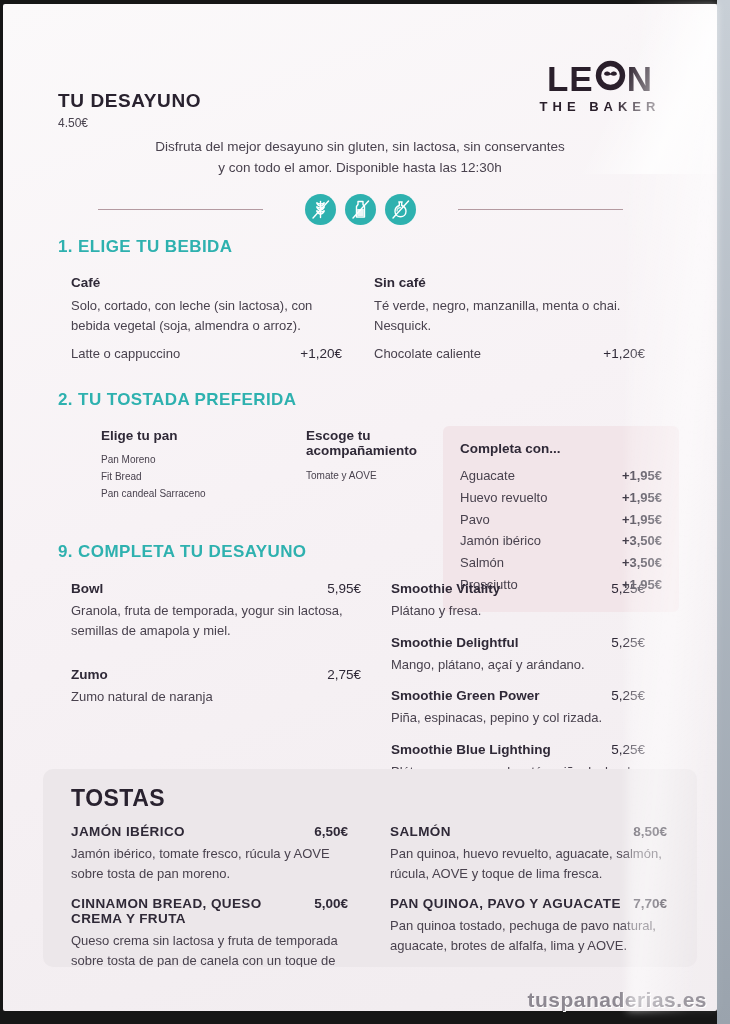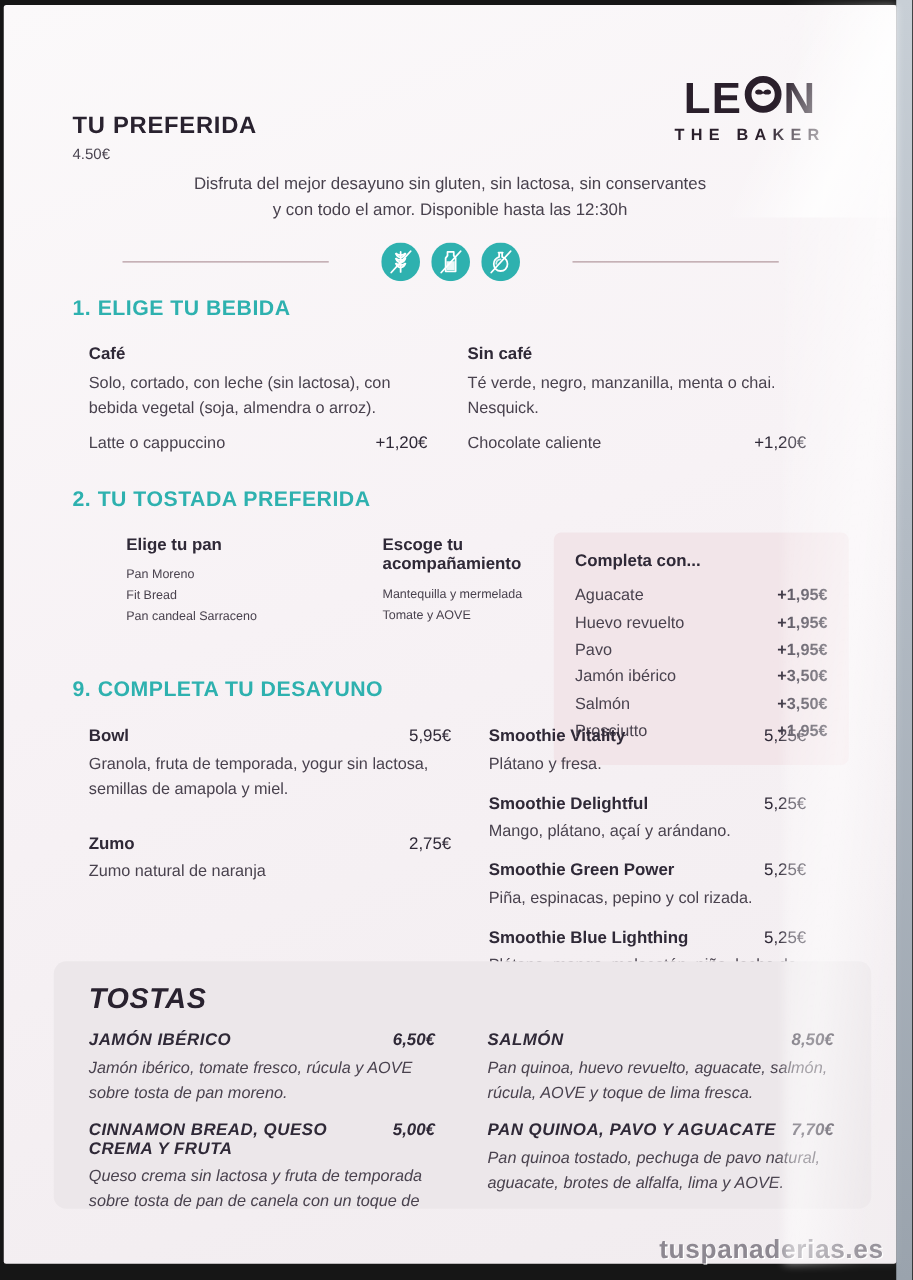--- a/index.html
+++ b/index.html
@@ -90,21 +90,21 @@
   .section-completa{position:absolute;top:538px;left:55px;right:72px;}
   .completa-cols{display:grid;grid-template-columns:290px 1fr;column-gap:30px;margin:19px 0 0 13px;}
   .menu-item{margin-bottom:14px;}
   .menu-item .desc{margin-top:5px;}
   .left-col .menu-item{margin-bottom:27px;}
 
   
   .tostas-box{
     position:absolute;left:40px;right:20px;top:765px;height:198px;
     background:#ece7ea;border-radius:10px;
-    padding:16px 30px 0 28px;box-sizing:border-box;overflow:hidden;font-style:italic;
+    padding:16px 30px 0 28px;box-sizing:border-box;overflow:hidden;
   }
   .tostas-heading{margin:0;font-size:23px;font-weight:bold;letter-spacing:.5px;color:#29222f;}
   .tostas-cols{display:grid;grid-template-columns:1fr 1fr;column-gap:42px;margin-top:12px;}
   .tostas-box .item-title{letter-spacing:.4px;font-size:13.5px;}
   .tostas-box .price-row .item-title{max-width:235px;}
   .tostas-box .menu-item{margin-bottom:13px;}
   .tostas-box .price{font-weight:bold;}
 
   .watermark{
     position:absolute;right:10px;bottom:-1px;
@@ -112,21 +112,21 @@
     text-shadow:1px 1px 0 #ffffff;letter-spacing:.5px;
   }
 </style>
 </head>
 <body>
 
 <div class="edge-right"></div>
 
 <div class="paper">
 
-  <h1 class="page-title">TU PREFERIDA</h1>
+  <h1 class="page-title">TU DESAYUNO</h1>
   <div class="base-price">4.50€</div>
 
   <div class="logo">
     <div class="logo-line1">
       <span>LE</span>
       <span class="logo-o">
         <svg width="31" height="31" viewBox="0 0 40 40">
           <circle cx="20" cy="20" r="15.5" fill="none" stroke="#2a1f2b" stroke-width="7"></circle>
           <path d="M20 17.5 C17.5 13.5 11.5 14.5 11.8 18 C12 20.5 16.5 21 20 19 C23.5 21 28 20.5 28.2 18 C28.5 14.5 22.5 13.5 20 17.5 Z" fill="#2a1f2b"></path>
         </svg>
@@ -209,21 +209,20 @@
         <div class="item-title">Elige tu pan</div>
         <ul class="plain-list">
           <li>Pan Moreno</li>
           <li>Fit Bread</li>
           <li>Pan candeal Sarraceno</li>
         </ul>
       </div>
       <div class="acomp-col">
         <div class="item-title">Escoge tu acompañamiento</div>
         <ul class="plain-list">
-          <li>Mantequilla y mermelada</li>
           <li>Tomate y AOVE</li>
         </ul>
       </div>
       <div class="completa-box">
         <div class="item-title">Completa con...</div>
         <div class="price-row">
           <span>Aguacate</span>
           <span class="price">+1,95€</span>
         </div>
         <div class="price-row">

